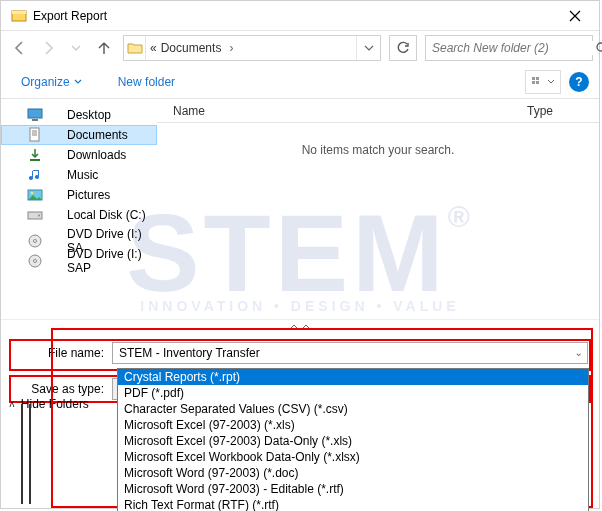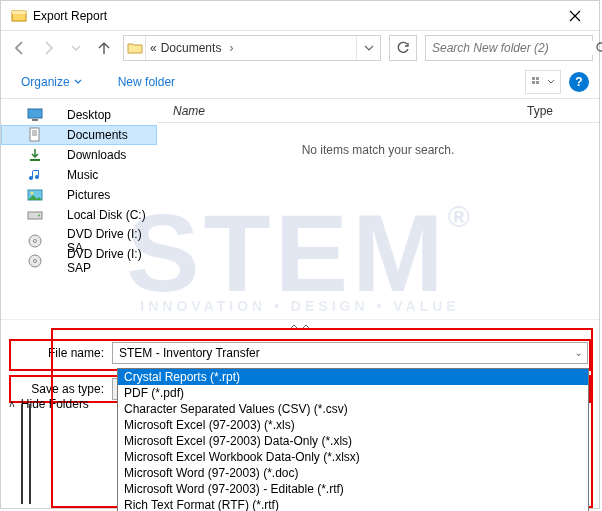--- a/index.html
+++ b/index.html
@@ -39,21 +39,21 @@
   .body { display:flex; height: 220px; }
   .sidebar { width: 156px; border-right: 0; padding-top: 6px; }
   .side-item { display:flex; align-items:center; gap:24px; height: 20px; padding-left: 26px; font-size:12px; color:#000;}
   .side-item.selected { background:#cce8ff; border:1px solid #99d1ff; padding-left:25px;}
   .side-icon { width:16px; height:16px; display:inline-flex; align-items:center; justify-content:center;}
   .side-spacer { height:6px; }
 
   .content { flex:1; display:flex; flex-direction:column; }
   .cols { display:flex; border-bottom:1px solid #e4e4e4; height:24px; align-items:center; }
   .cols .col { font-size:12px; padding: 4px 8px; color:#333; }
-  .cols .c-name { flex:1; padding-left: 16px; font-style: italic;}
+  .cols .c-name { flex:1; padding-left: 16px;}
   .cols .c-date { width:120px;}
   .cols .c-type { width:80px;}
   .empty-msg { text-align:center; color:#555; font-size:12px; padding: 20px 0; }
 
   .collapse-grip { height:14px; display:flex; align-items:center; justify-content:center; gap:4px; color:#666; font-size:10px; border-top:1px solid #eee;}
 
   
   .bottom { padding: 6px 8px 0 8px; }
   .field-row { display:flex; align-items:center; margin-bottom: 6px; }
   .field-label { width: 100px; text-align:right; padding-right:8px; font-size:12px; }

